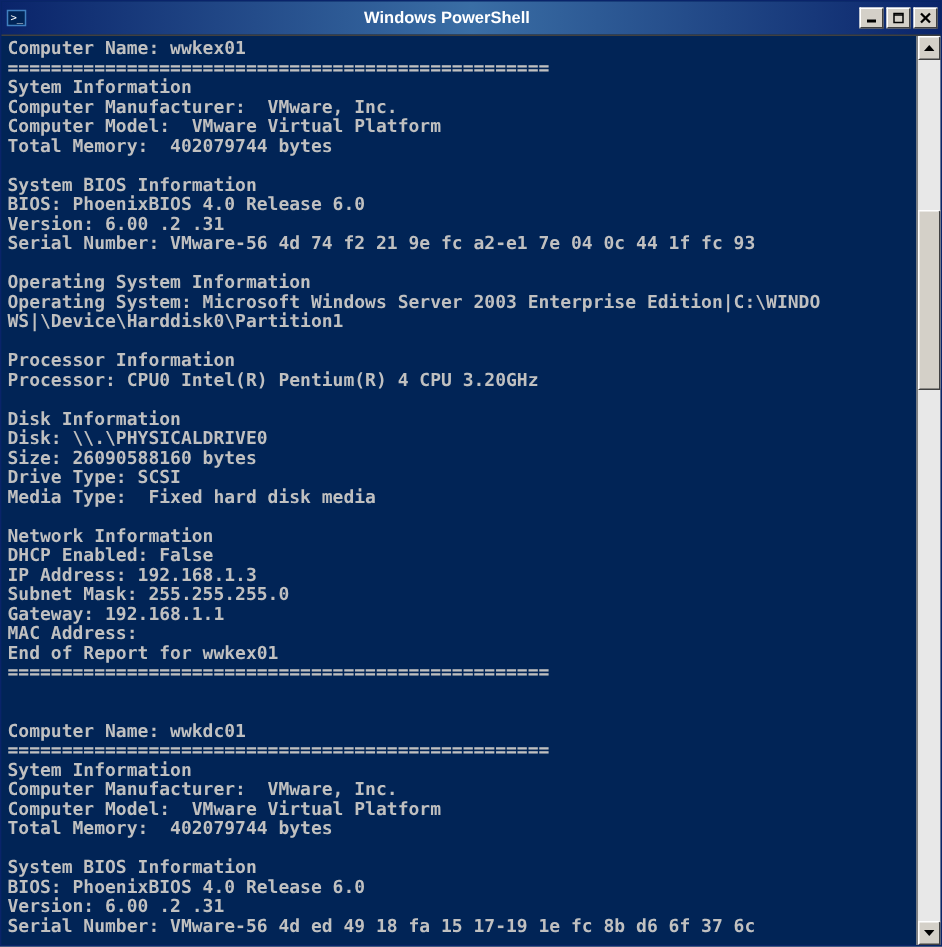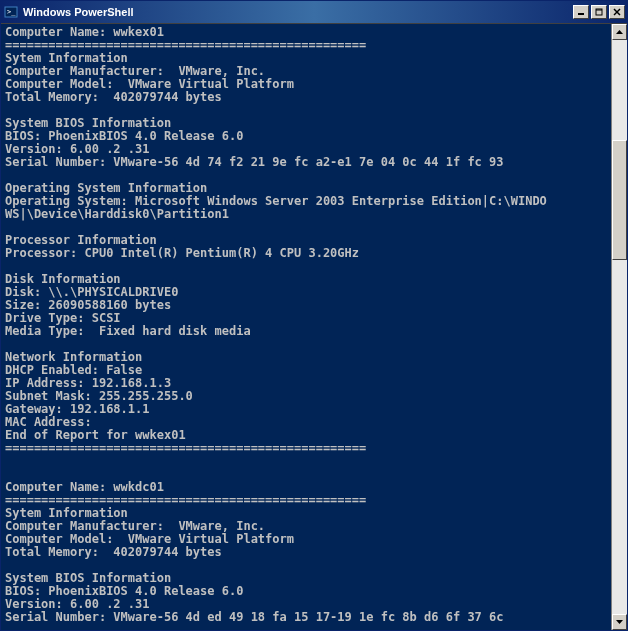--- a/index.html
+++ b/index.html
@@ -32,20 +32,21 @@
       margin-right: 4px;
       display: flex;
       align-items: center;
       justify-content: center;
     }
     .titlebar-text {
       color: white;
       font-size: 11px;
       font-weight: bold;
       flex: 1;
+      text-align: center;
     }
     .window-controls {
       display: flex;
       gap: 2px;
     }
     .win-btn {
       width: 16px;
       height: 14px;
       background: #d4d0c8;
       border: 1px solid;

